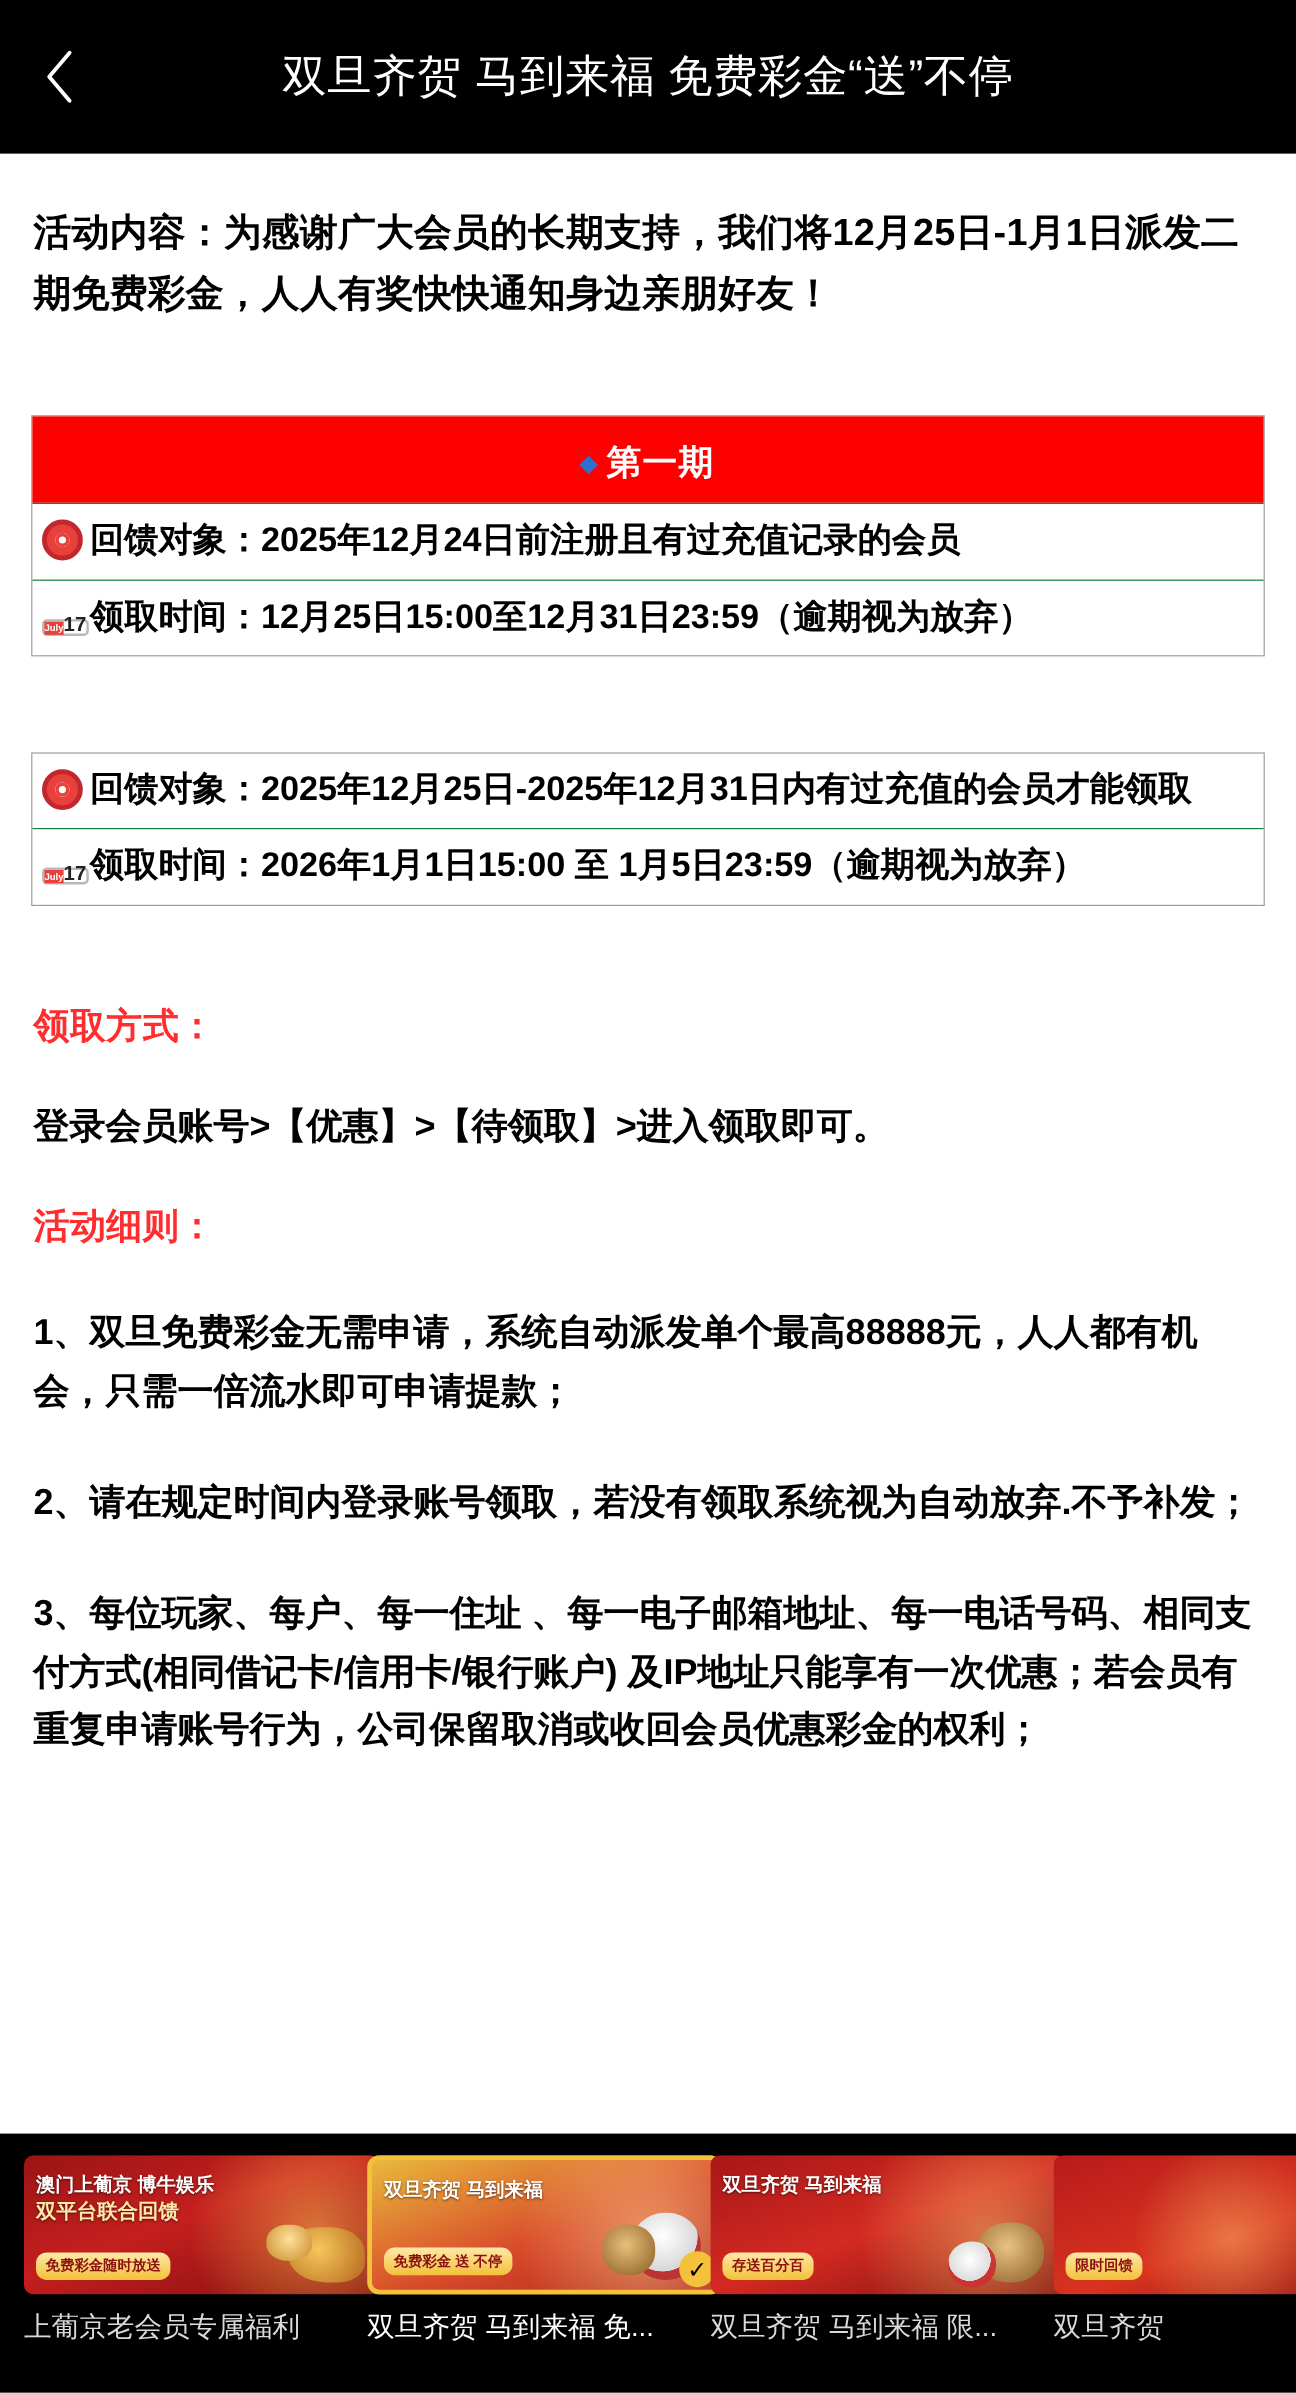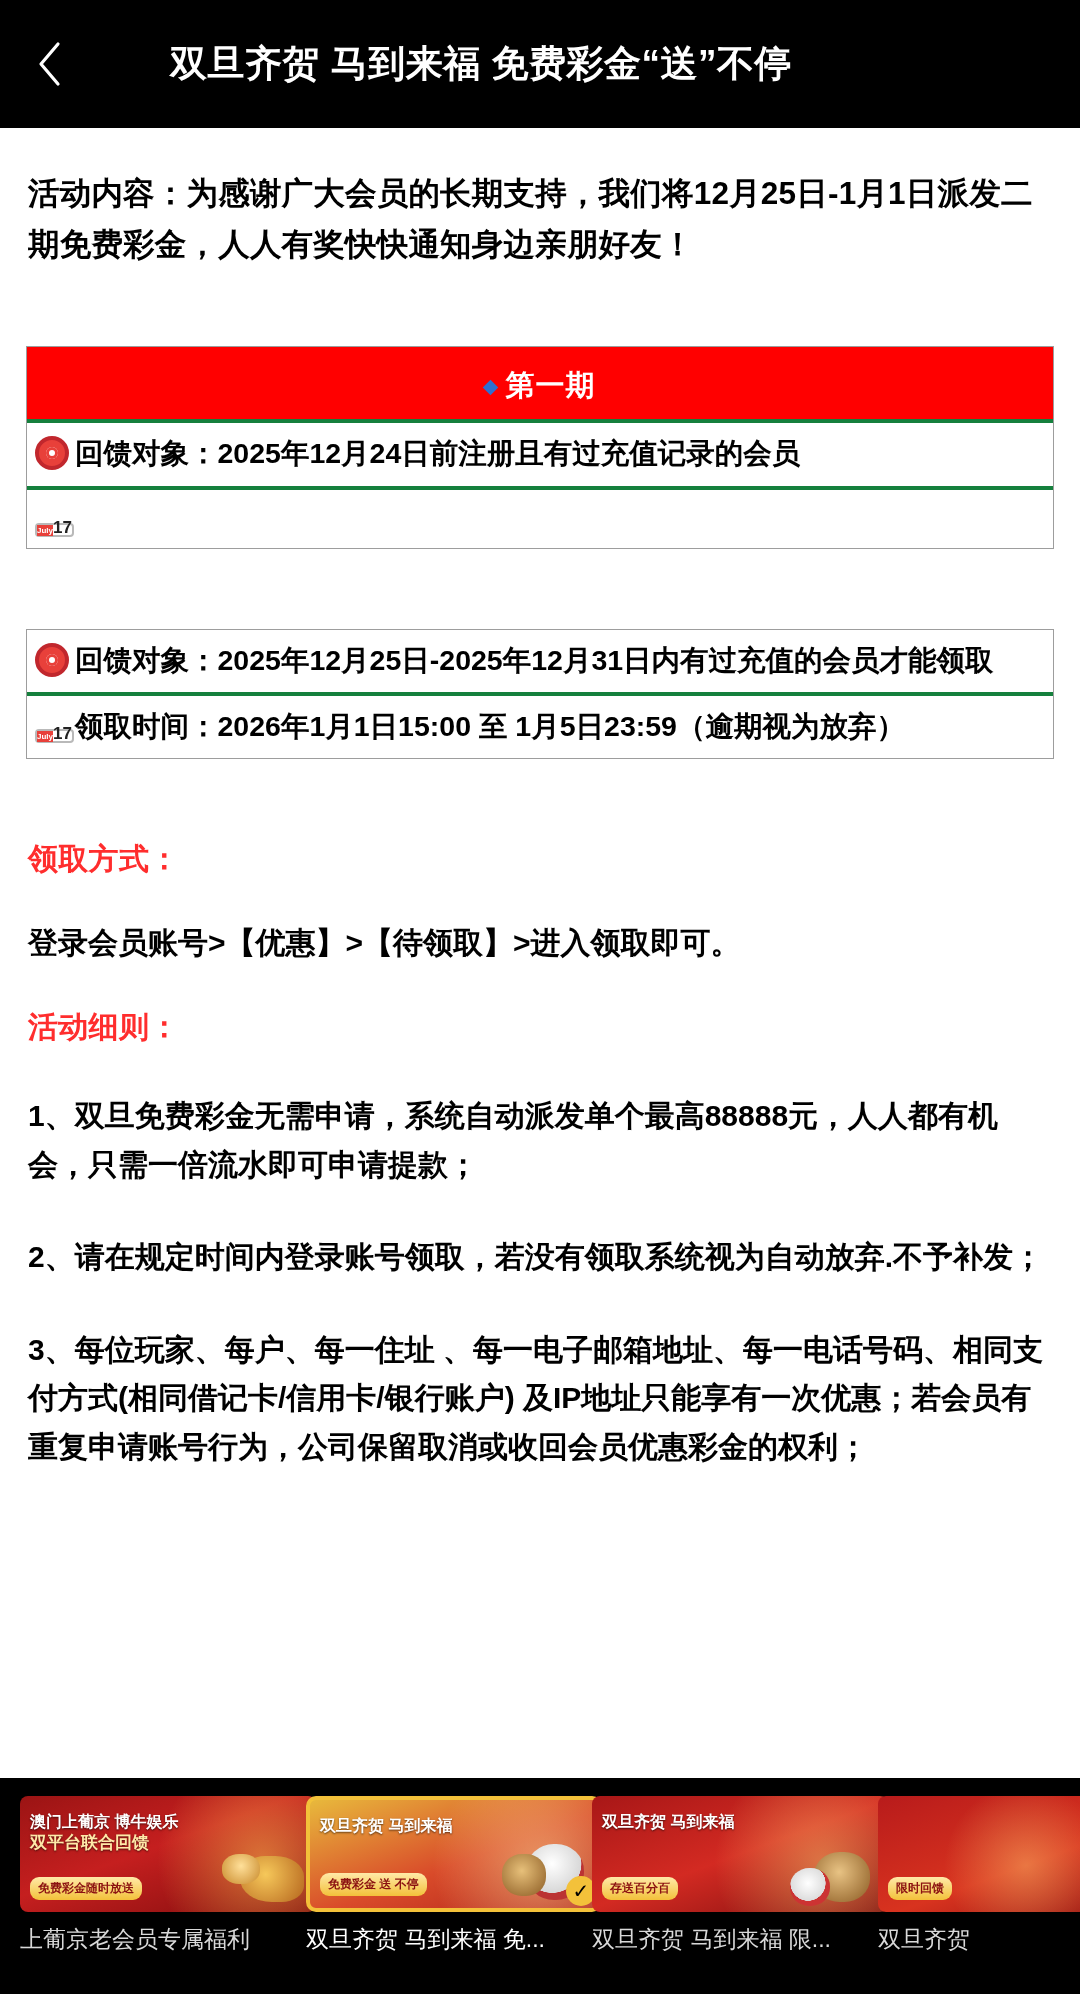--- a/index.html
+++ b/index.html
@@ -36,22 +36,22 @@
     height: 56px;
     display: flex;
     align-items: center;
     justify-content: center;
     cursor: pointer;
   }
   .back-btn svg { display: block; }
   .header-title {
     font-size: 37px;
     line-height: 1.28;
-    font-weight: 700;
-    text-align: left;
+    font-weight: 400;
+    text-align: center;
     width: 740px;
     letter-spacing: 0.5px;
   }
 
   
   .content {
     padding: 40px 26px 0 26px;
     background: #fff;
     height: 1650px;
     overflow: hidden;
@@ -92,21 +92,21 @@
     width: 11px;
     height: 11px;
     background: #2f6fd0;
     transform: rotate(45deg);
     position: relative;
     top: 1px;
   }
   .phase-row {
     display: flex;
     align-items: flex-start;
-    border-top: 4px solid #15803d;
+    border-top: 1px solid #15803d;
     padding: 10px 8px 12px 8px;
     font-size: 28.5px;
     line-height: 1.42;
     font-weight: 700;
     color: #000;
   }
   .phase-row:first-of-type { border-top: none; }
   .row-icon {
     flex: 0 0 auto;
     width: 36px;
@@ -321,20 +321,21 @@
       <div class="phase-row">
         <span class="row-icon">
             <span class="icon-target"></span>
           </span>
         <span class="row-text"><span>回馈对象：</span><span>2025年12月24日前注册且有过充值记录的会员</span></span>
       </div>
       <div class="phase-row">
         <span class="row-icon">
           <span class="icon-cal"><span class="cal-top">July</span><span class="cal-num">17</span></span>
         </span>
+        <span class="row-text"><span>领取时间：</span><span>12月25日15:00至12月31日23:59（逾期视为放弃）</span></span>
       </div>
     </div>
 
     <div class="gap-md"></div>
 
     <div class="phase-table">
       <div class="phase-row">
         <span class="row-icon">
             <span class="icon-target"></span>
           </span>

